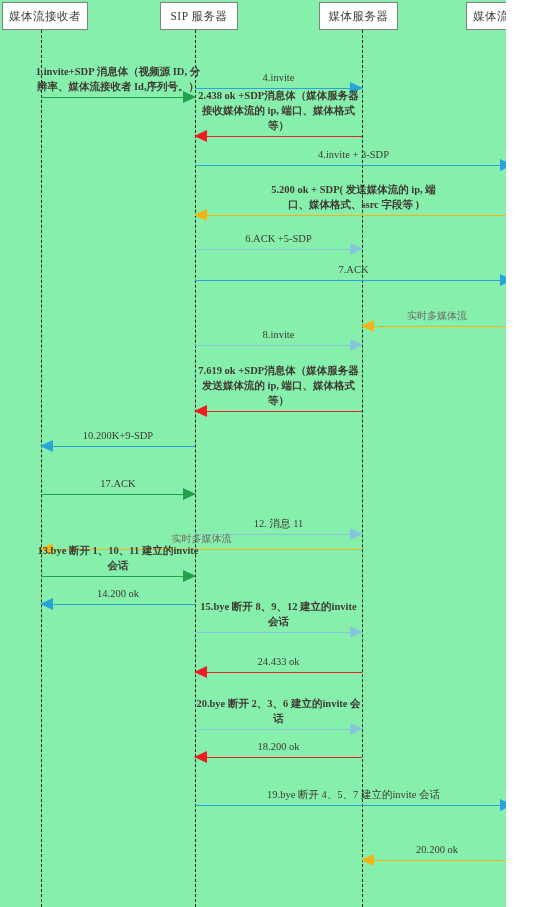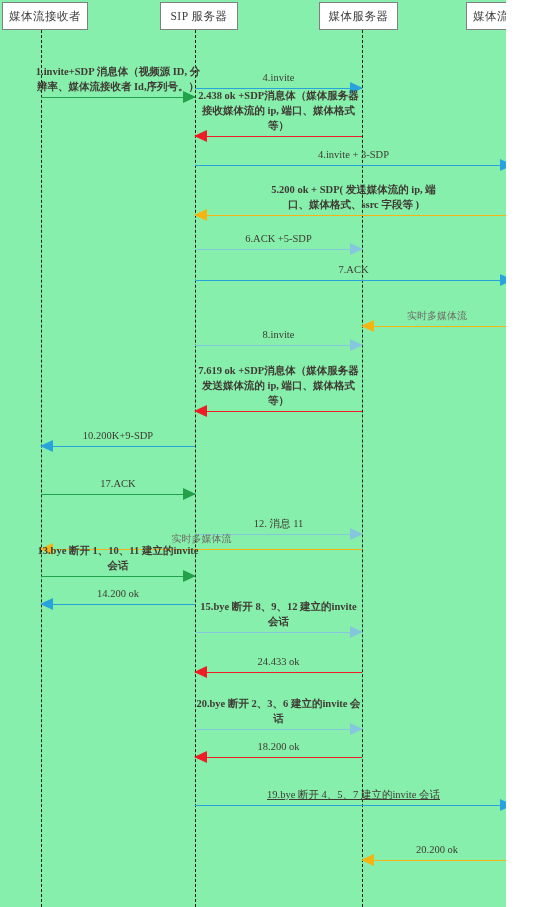--- a/index.html
+++ b/index.html
@@ -81,21 +81,20 @@
     white-space:nowrap;
   }
   .msg .label.wrap{
     white-space:normal;
     width:165px;
     font-weight:bold;
   }
   .msg .label.wrap-wide{
     white-space:normal;
     width:175px;
-    text-decoration:underline;
   }
   .msg .label.soft{
     color:#6e6a64;
     font-size:10px;
   }
 </style>
 </head>
 <body>
 
 <div id="canvas">

